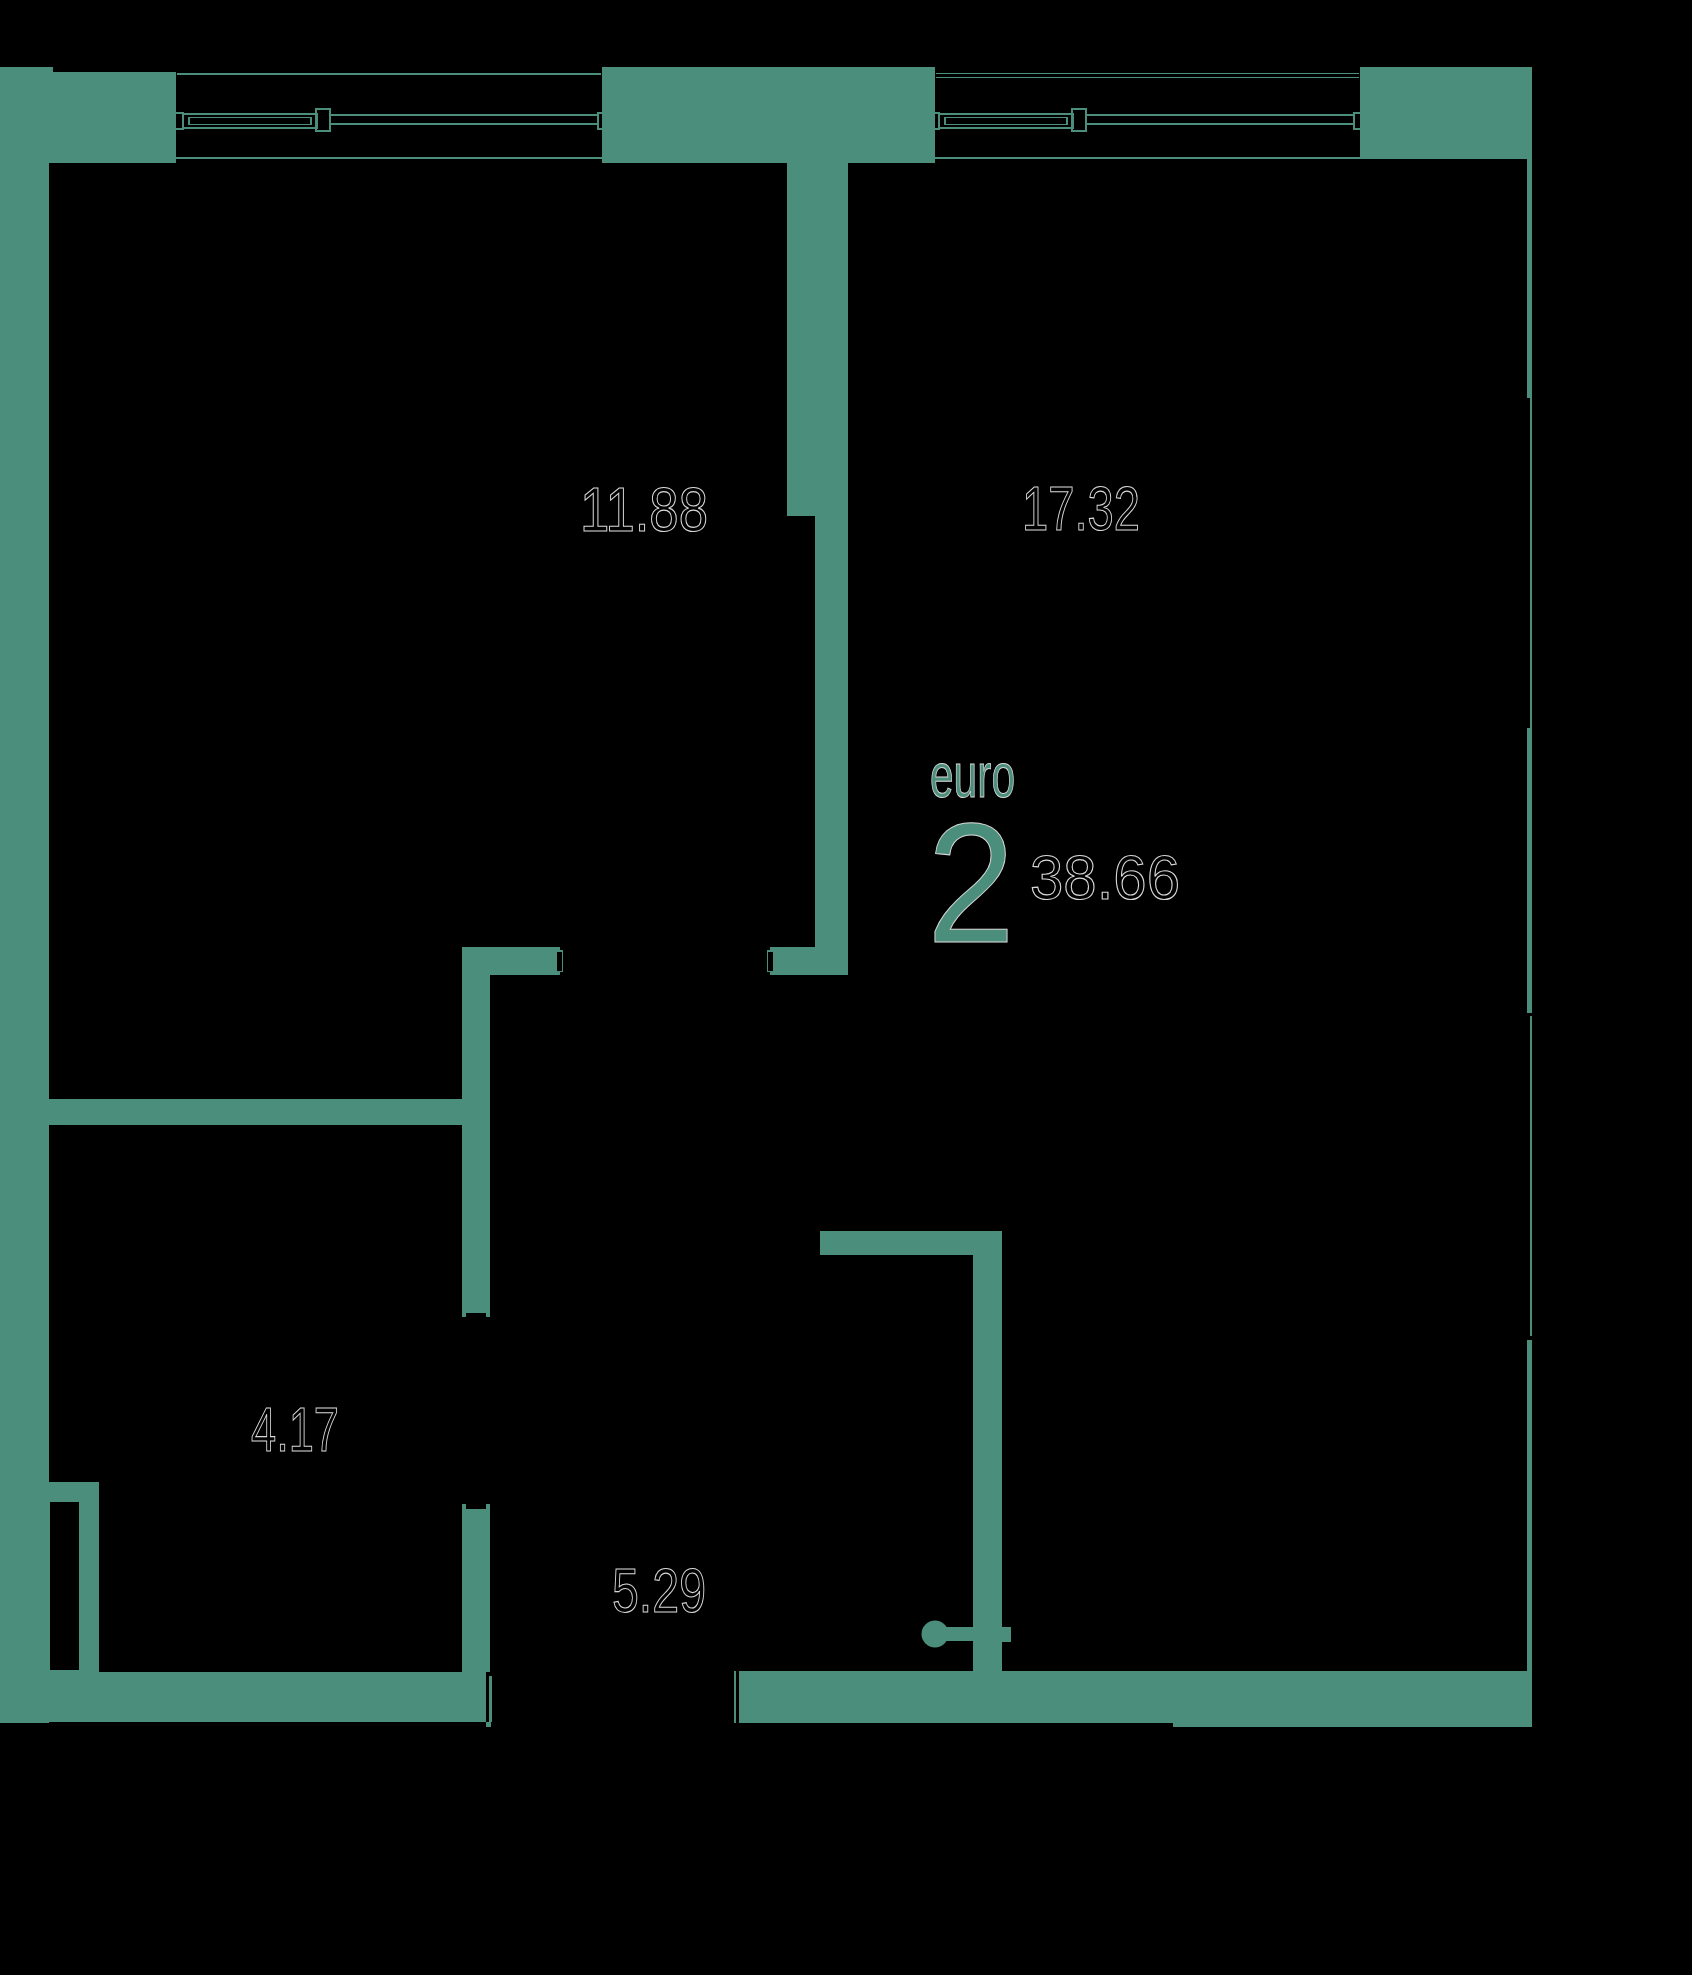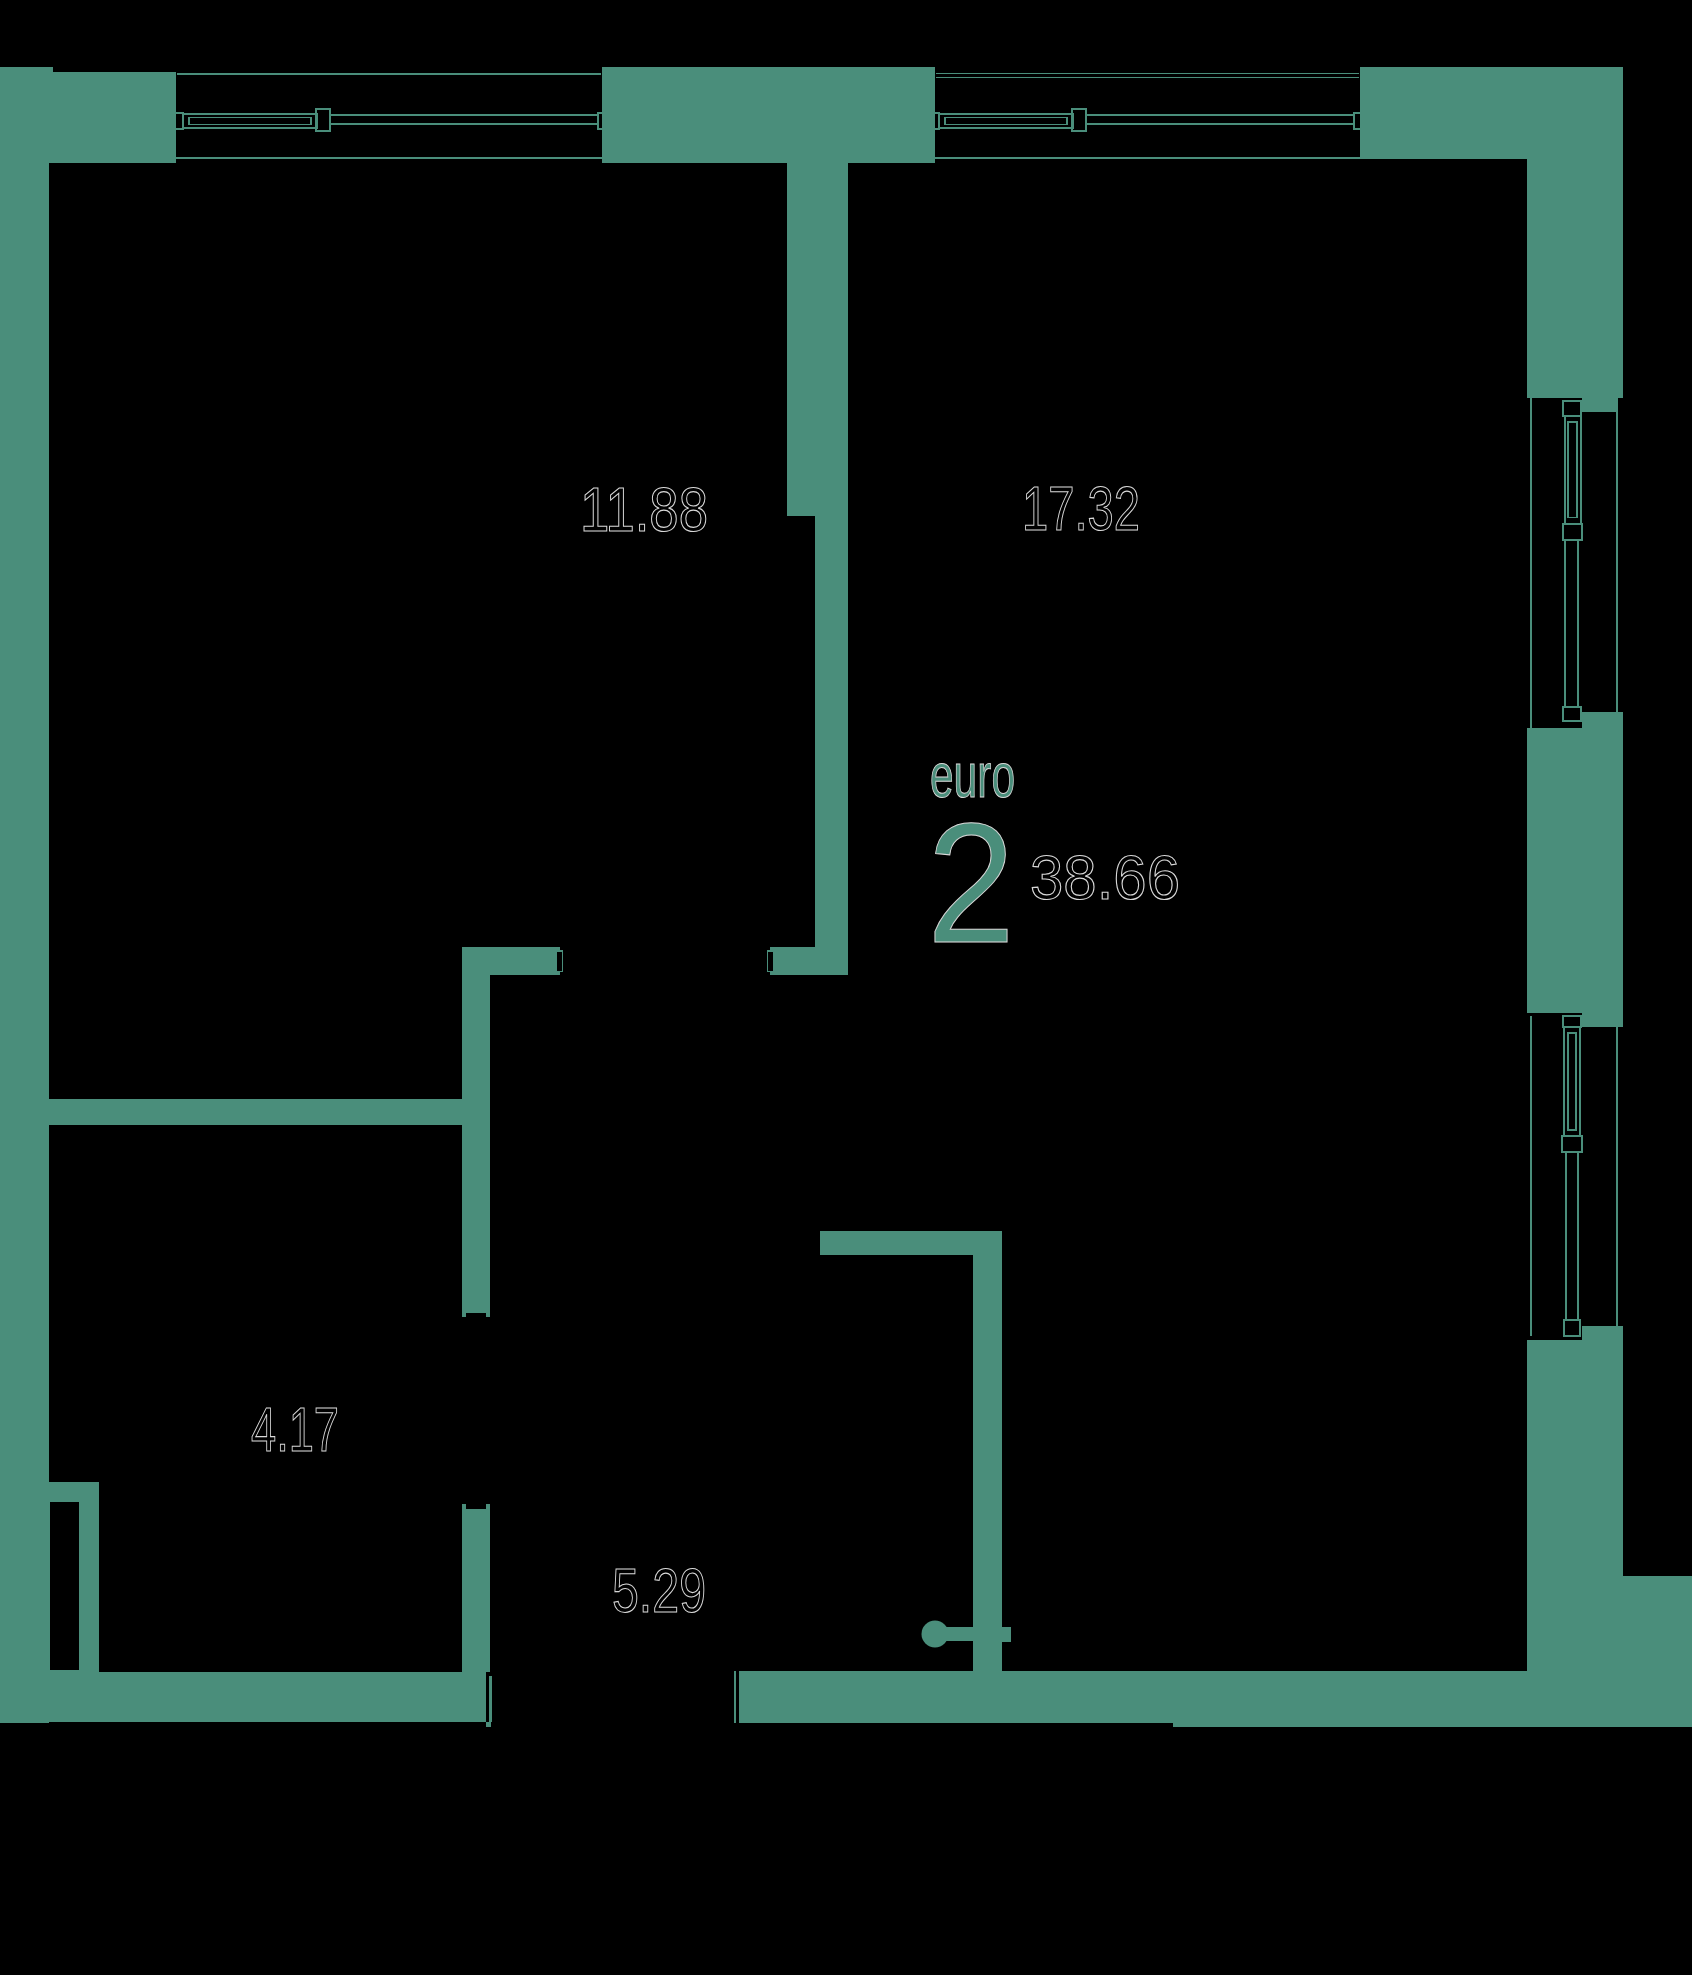--- a/index.html
+++ b/index.html
@@ -1,16 +1,16 @@
 <!DOCTYPE html>
 <html><head>
 <meta charset="utf-8">
 <style>
 html,body{margin:0;padding:0;background:#000;}
-#page{position:relative;width:1692px;height:1975px;background:#000;overflow:hidden;}
+#page{position:relative;width:1532px;height:1975px;background:#000;overflow:hidden;}
 svg{display:block;}
 text{font-family:"Liberation Sans",sans-serif;}
 .olt{fill:#000;stroke:#d8d8d8;stroke-width:1.15px;}
 .teal{fill:#4A8E7B;}
 </style>
 </head>
 <body>
 <div id="page">
 <svg width="1692" height="1975" viewBox="0 0 1692 1975">
 <g shape-rendering="crispEdges">

